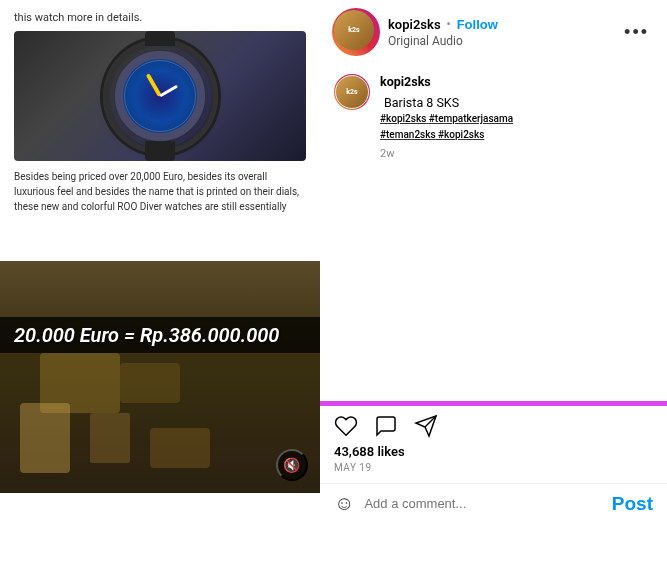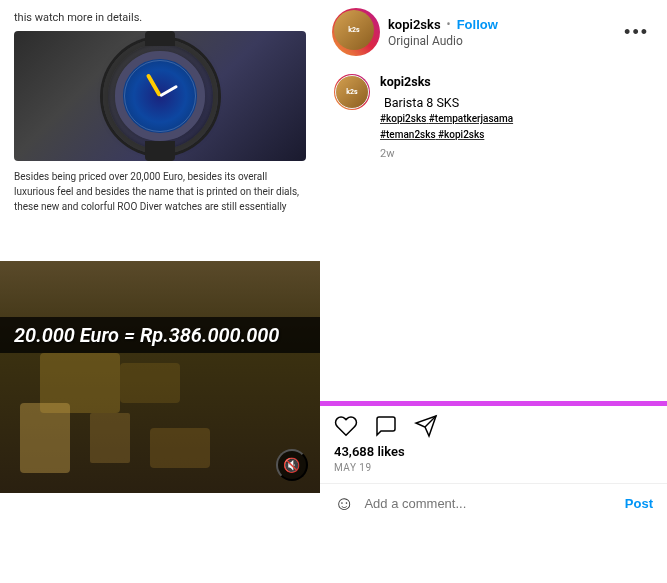--- a/index.html
+++ b/index.html
@@ -413,21 +413,21 @@
       outline: none;
       font-size: 13px;
       color: #333;
       background: transparent;
     }
 
     .post-btn {
       background: none;
       border: none;
       cursor: pointer;
-      font-size: 13px;
+      font-size: 19px;
       font-weight: 600;
       color: #0095f6;
       padding: 0;
     }
 
   </style>
 </head>
 <body>
 
 <div class="left-panel">

